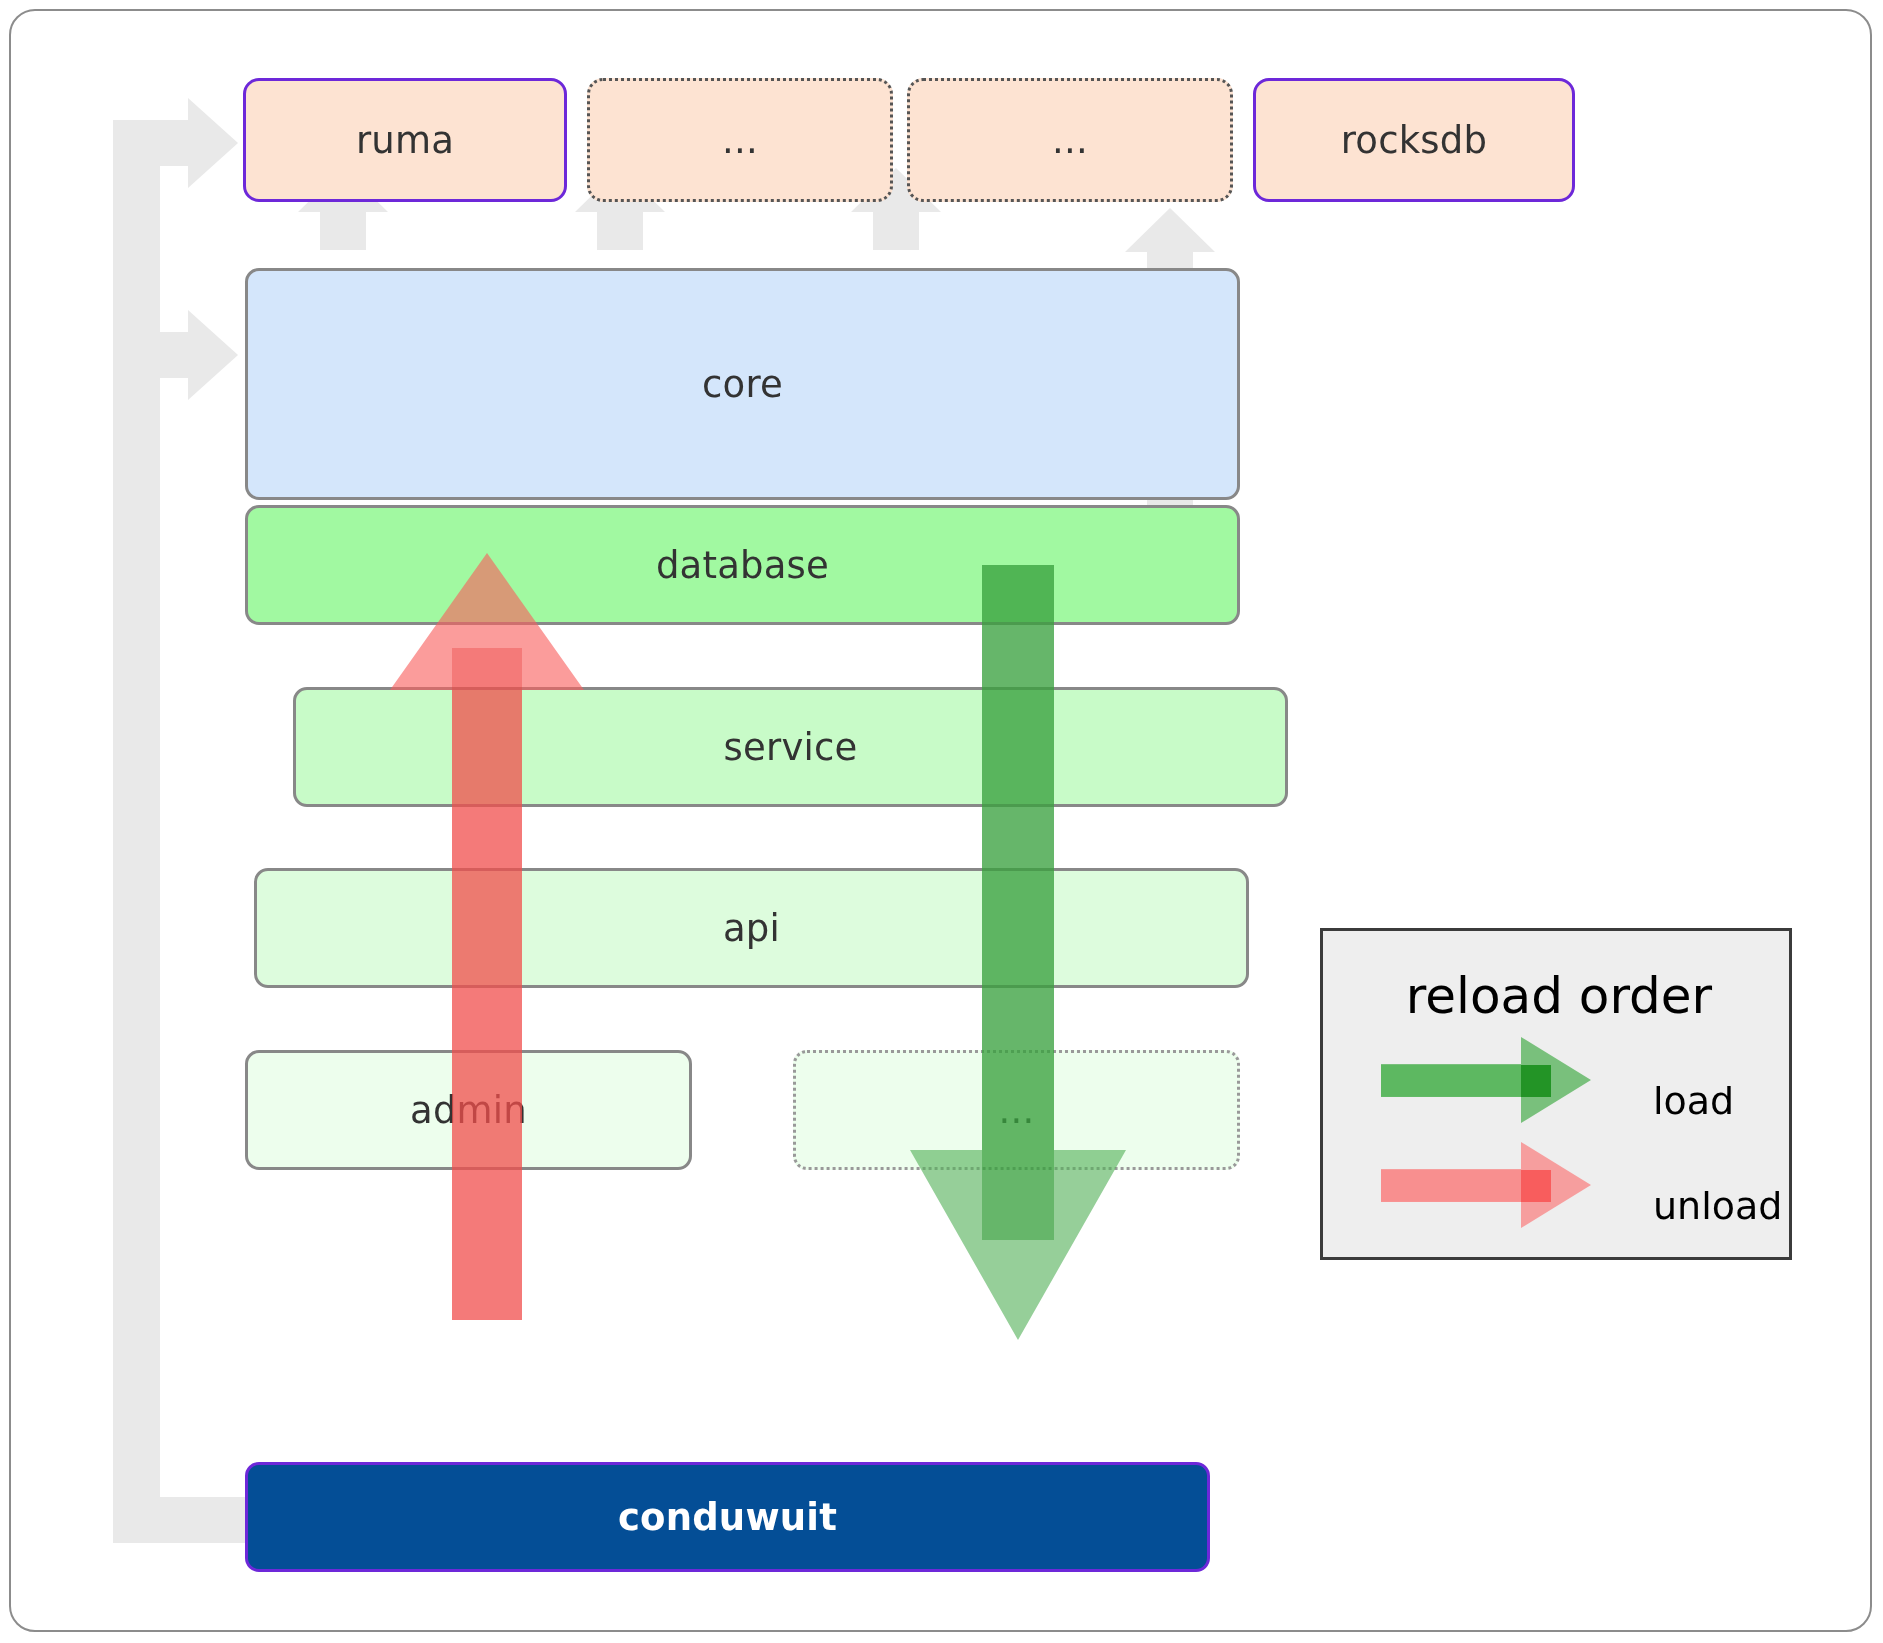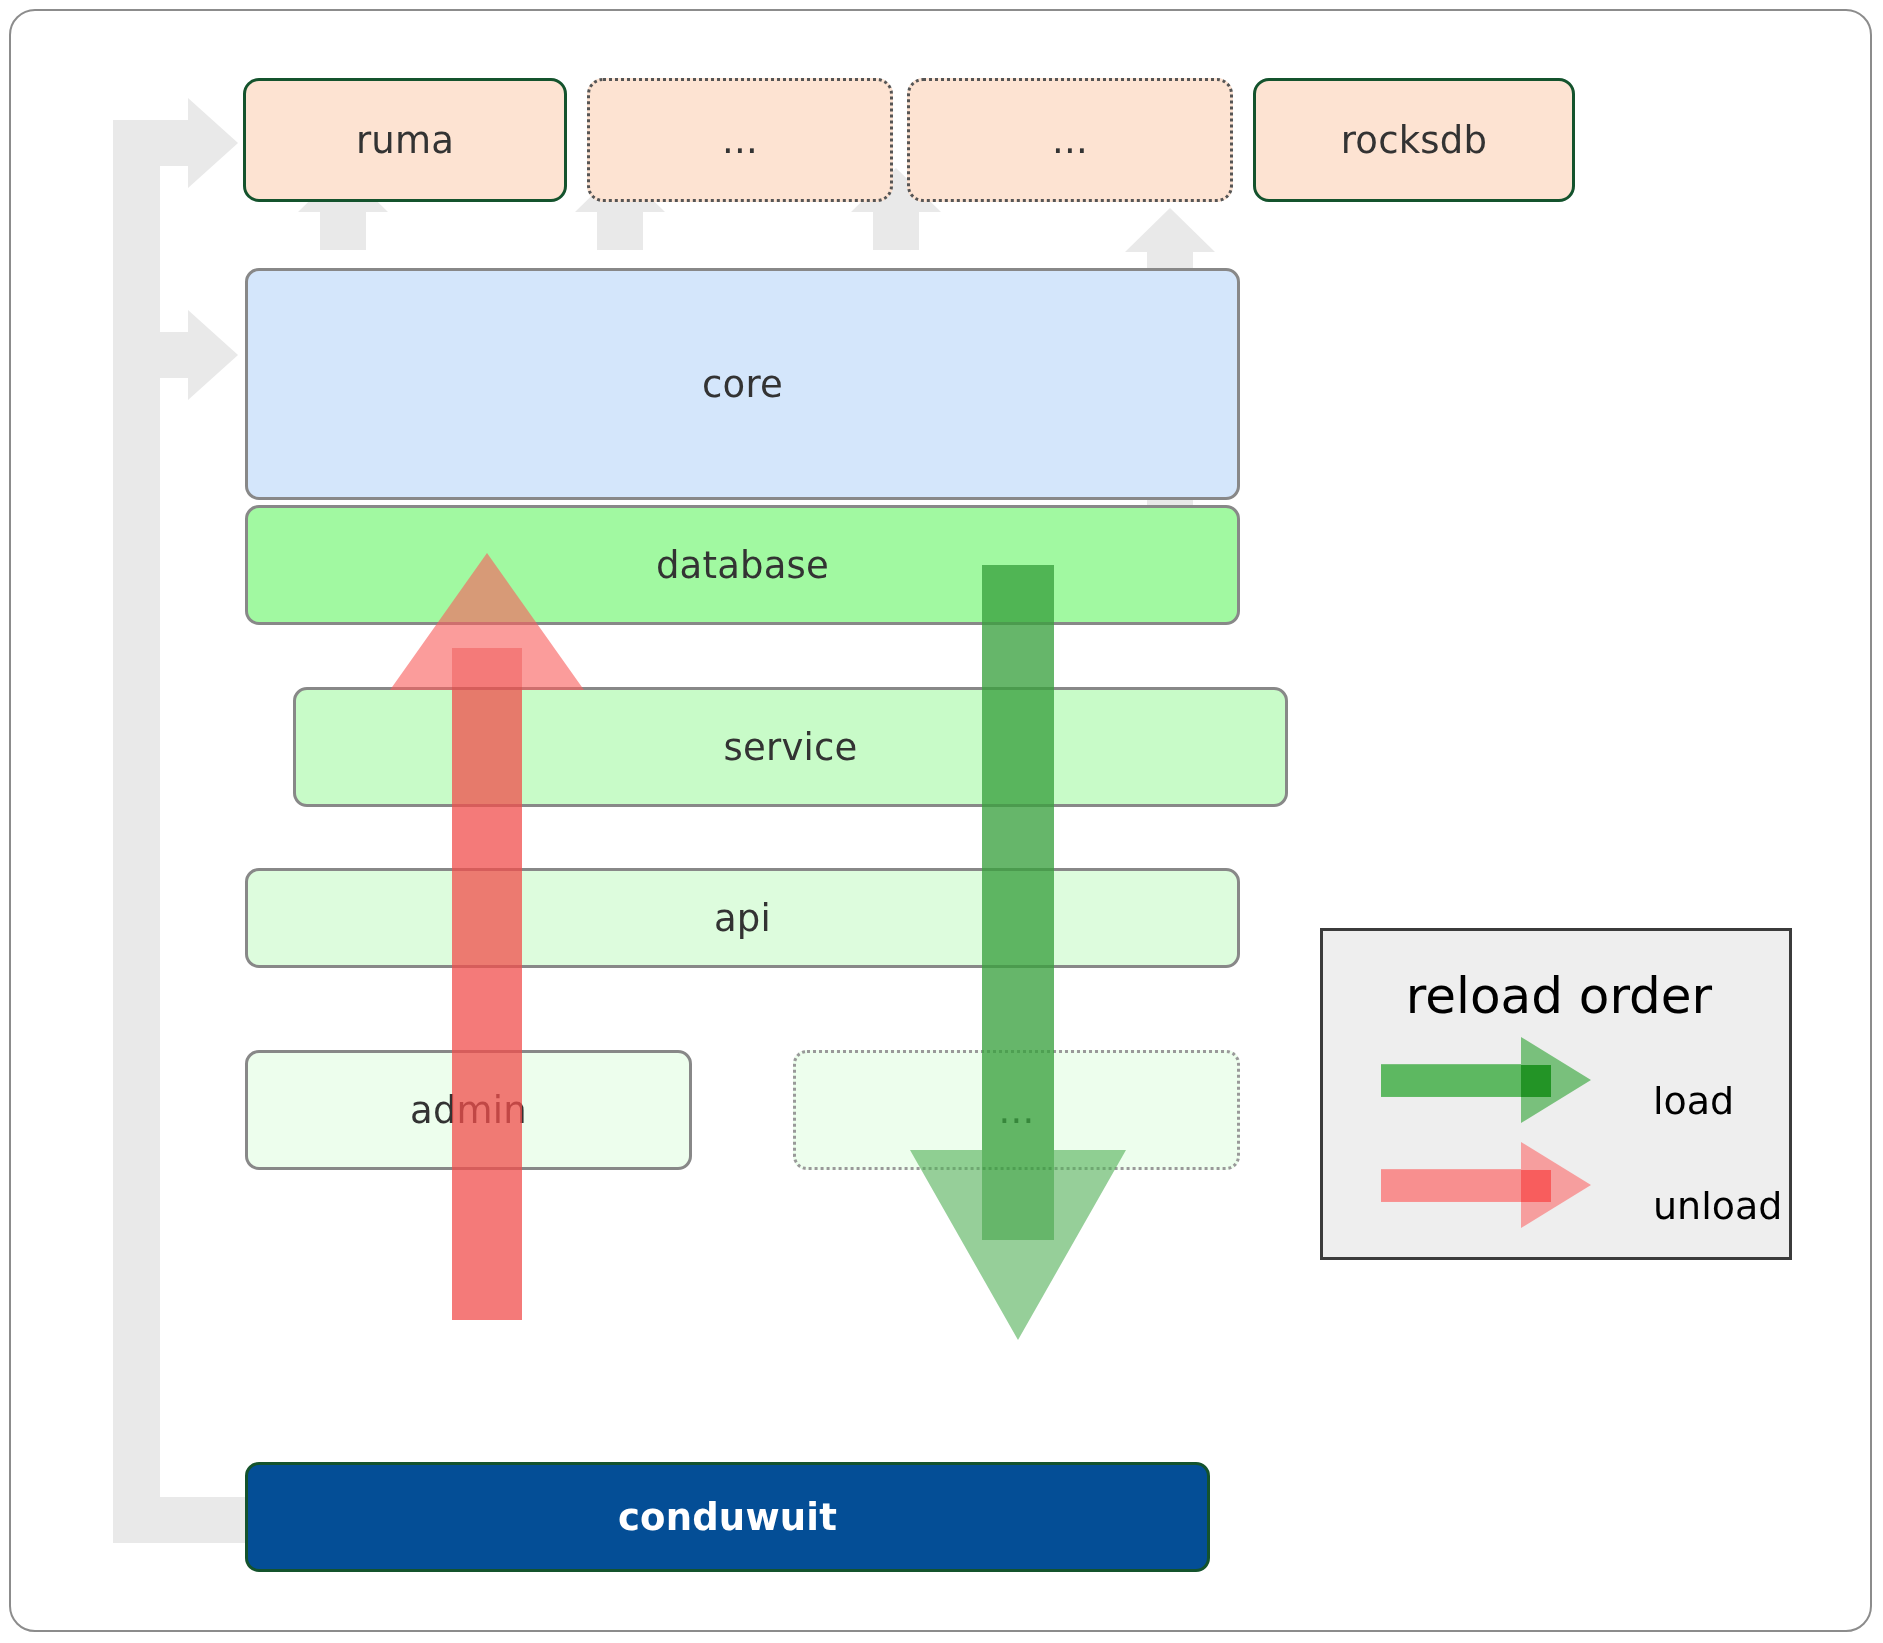--- a/index.html
+++ b/index.html
@@ -34,21 +34,21 @@
   .node {
     position: absolute;
     box-sizing: border-box;
     display: flex;
     align-items: center;
     justify-content: center;
     font-size: 37px;
     color: #333333;
     letter-spacing: 0.2px;
   }
-  .node.dark-border { border: 3px solid #14532d; }
+  .node.dark-border { border: 3px solid #6d28d9; }
   .node.gray-border { border: 3px solid #888888; }
   .node.dotted-border { border: 3px dotted #555555; }
   .node.dotted-gray { border: 3px dotted #999999; }
   .node.thin-gray { border: 2px solid #999999; }
 
   .peach { background: #fde3d2; }
   .blue  { background: #d4e6fb; }
   .green1 { background: #a1f9a1; }
   .green2 { background: #c8fbc8; }
   .green3 { background: #ddfcdd; }
@@ -130,21 +130,21 @@
   </div>
 
   <div class="node green1 gray-border" style="left:245px; top:505px; width:995px; height:120px; border-radius:14px;">
     <span>database</span>
   </div>
 
   <div class="node green2 gray-border" style="left:245px; top:687px; width:995px; height:120px; border-radius:14px;margin-left:48px;">
     <span>service</span>
   </div>
 
-  <div class="node green3 gray-border" style="left:245px; top:868px; width:995px; height:100px; border-radius:14px;">
+  <div class="node green3 gray-border" style="left:254px; top:868px; width:995px; height:120px; border-radius:14px;">
     <span>api</span>
   </div>
 
   <div class="node green4 gray-border" style="left:245px; top:1050px; width:447px; height:120px; border-radius:14px;">
     <span>admin</span>
   </div>
 
   <div class="node green4 dotted-gray" style="left:793px; top:1050px; width:447px; height:120px; border-radius:14px;">
     <span>...</span>
   </div>

